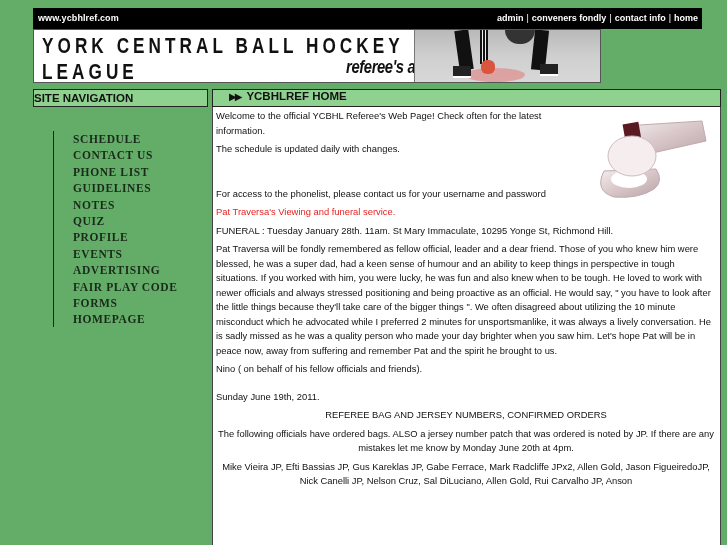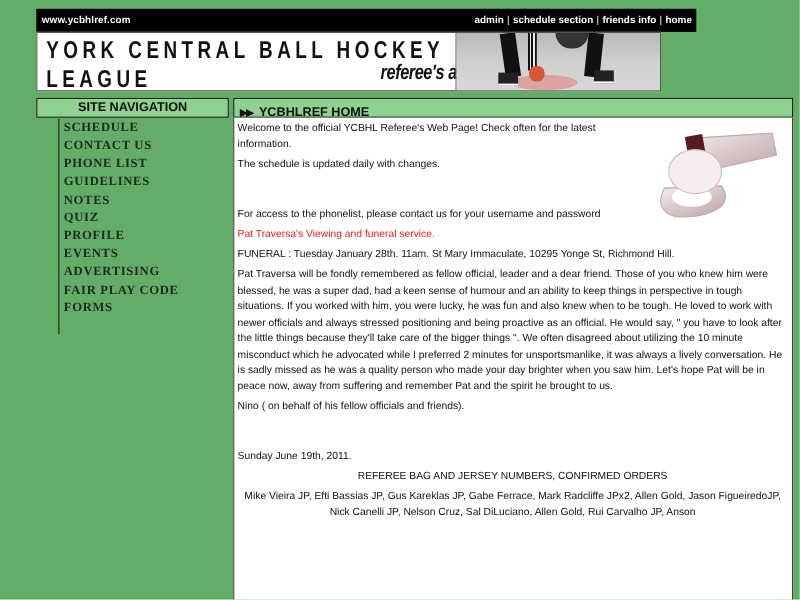--- a/index.html
+++ b/index.html
@@ -3,21 +3,21 @@
   <meta charset="utf-8">
   <style>
     html, body { margin: 0; padding: 0; }
     body {
       width: 727px; height: 545px; overflow: hidden;
       background: #63ad68;
       font-family: "Liberation Sans", "DejaVu Sans", sans-serif;
       position: relative;
     }
     .topbar {
-      position: absolute; left: 33px; top: 8px; width: 600px; height: 21px;
+      position: absolute; left: 33px; top: 8px; width: 669px; height: 21px;
       background: #000; color: #fff; font-size: 9px; font-weight: bold;
     }
     .topbar .site { position: absolute; left: 5px; top: 5px; letter-spacing: 0.1px; }
     .topbar .links { position: absolute; right: 4px; top: 5px; }
     .topbar .links a { color: #fff; text-decoration: none; }
     .topbar .links .sep { color: #fff; margin: 0 3px; font-weight: normal; }
 
     .banner {
       position: absolute; left: 33px; top: 29px; width: 568px; height: 54px;
       background: #fff; border: 1px solid #555; box-sizing: border-box;
@@ -43,36 +43,36 @@
     .photo .stripe { position: absolute; left: 65px; top: 0; width: 8px; height: 34px; background: repeating-linear-gradient(90deg,#111 0 2px,#eee 2px 3px); }
     .photo .puck { position: absolute; left: 90px; top: 0; width: 30px; height: 14px; border-radius: 0 0 15px 15px; background: #333; }
     .photo .hand { position: absolute; left: 66px; top: 30px; width: 14px; height: 14px; border-radius: 6px; background: #d9553c; }
     .photo .blood { position: absolute; left: 50px; top: 38px; width: 60px; height: 14px; border-radius: 50%; background: rgba(225,120,120,0.55); }
     .photo .skate1 { position: absolute; left: 38px; top: 36px; width: 18px; height: 10px; background: #222; border-bottom: 2px solid #fff; }
     .photo .skate2 { position: absolute; left: 125px; top: 34px; width: 18px; height: 10px; background: #222; border-bottom: 2px solid #fff; }
 
     .nav-header {
       position: absolute; left: 33px; top: 89px; width: 175px; height: 18px;
       background: #8fd18f; border: 1px solid #222; box-sizing: border-box;
-      text-align: center; font-weight: bold; font-size: 11.5px; line-height: 16px; color: #111;
+      font-weight: bold; font-size: 11.5px; line-height: 16px; color: #111;
     }
     .nav-list {
-      position: absolute; left: 53px; top: 108px; padding-left: 4px;
+      position: absolute; left: 53px; top: 131px; padding-left: 19px;
       border-left: 1px solid #222; height: 196px;
     }
     .nav-list a {
       display: block; font-family: "Liberation Serif", "DejaVu Serif", serif;
       font-weight: bold; font-size: 11.5px; letter-spacing: 0.6px;
       color: #1a2a1a; text-decoration: none; height: 16.4px; line-height: 16.4px;
     }
 
     .main-header {
       position: absolute; left: 212px; top: 89px; width: 509px; height: 18px;
       background: #8fd18f; border: 1px solid #222; box-sizing: border-box;
-      font-weight: bold; font-size: 11.5px; line-height: 24px; color: #111; padding-left: 5px;
+      font-weight: bold; font-size: 11.5px; line-height: 13px; color: #111; padding-left: 16px;
     }
     .main-header .ff { font-size: 10px; margin-right: 3px; letter-spacing: -2px; }
 
     .content {
       position: absolute; left: 212px; top: 107px; width: 509px; height: 450px;
       background: #fff; border-left: 1px solid #444; border-right: 1px solid #444;
       box-sizing: border-box; font-size: 9.4px; color: #111; line-height: 14.5px;
       padding: 2px 4px 0 3px; overflow: hidden;
     }
     .content p { margin: 0 0 4px 0; }
@@ -82,21 +82,21 @@
     .whistle {
       position: absolute; right: 6px; top: 4px; width: 130px; height: 88px;
     }
   </style>
 </head>
 <body>
 
 <div class="topbar">
   <span class="site">www.ycbhlref.com</span>
   <span class="links">
-    <a href="#">admin</a><span class="sep">|</span><a href="#">schedule section</a><span class="sep">|</span><a href="#">friends info</a><span class="sep">|</span><a href="#">home</a>
+    <a href="#">admin</a><span class="sep">|</span><a href="#">conveners fondly</a><span class="sep">|</span><a href="#">contact info</a><span class="sep">|</span><a href="#">home</a>
   </span>
 </div>
 
 <div class="banner">
   <div class="title">YORK CENTRAL BALL HOCKEY LEAGUE</div>
   <div class="subtitle">referee's association</div>
   <div class="photo">
     <div class="blood"></div>
     <div class="leg1"></div>
     <div class="stripe"></div>
@@ -115,20 +115,21 @@
   <a href="#">CONTACT US</a>
   <a href="#">PHONE LIST</a>
   <a href="#">GUIDELINES</a>
   <a href="#">NOTES</a>
   <a href="#">QUIZ</a>
   <a href="#">PROFILE</a>
   <a href="#">EVENTS</a>
   <a href="#">ADVERTISING</a>
   <a href="#">FAIR PLAY CODE</a>
   <a href="#">FORMS</a>
+  <a href="#">HOMEPAGE</a>
 </nav>
 
 <div class="main-header">
   <span class="ff">▶▶</span>
   <span>YCBHLREF HOME</span>
 </div>
 
 <div class="content">
   <svg class="whistle" viewBox="0 0 130 88">
     <defs>
@@ -145,16 +146,17 @@
     <ellipse cx="48" cy="45" rx="24" ry="20" fill="#f6eeee" stroke="#cdbcc0"></ellipse>
   </svg>
 
   <p class="narrow"> Welcome to the official YCBHL Referee's Web Page! Check often for the latest information.</p>
   <p class="narrow">The schedule is updated daily with changes.</p>
   <p class="narrow" style="margin-top:30px">For access to the phonelist, please contact us for your username and password</p>
   <p class="red">Pat Traversa's Viewing and funeral service.</p>
   <p>FUNERAL : Tuesday January 28th. 11am. St Mary Immaculate, 10295 Yonge St, Richmond Hill.</p>
   <p>Pat Traversa will be fondly remembered as fellow official, leader and a dear friend. Those of you who knew him were blessed, he was a super dad,  had a keen sense of humour and an ability to keep things in perspective in tough situations. If you worked with him, you were lucky, he was fun and also knew when to be tough. He loved to work with newer officials and always stressed positioning and being proactive as an official. He would say, " you have to look after the little things because they'll take care of the bigger things ". We often disagreed about utilizing the 10 minute misconduct which he advocated while I preferred 2 minutes for unsportsmanlike, it was always a lively conversation. He is sadly missed as he was a quality person who made your day brighter when you saw him. Let's hope Pat will be in peace now, away from suffering and remember Pat and the spirit he brought  to us.</p>
   <p>Nino ( on behalf of his fellow officials and friends).</p>
-  <p style="margin-top:30px">Sunday June 19th, 2011.</p>
+  <p style="margin-top:13px">Sunday June 19th, 2011.</p>
   <p class="center">REFEREE BAG AND JERSEY NUMBERS, CONFIRMED ORDERS</p>
+  <p class="center">The following officials have ordered bags. ALSO a jersey number patch that was ordered is noted  by JP. If there are any mistakes let me know by Monday June 20th at 4pm.</p>
   <p class="center">Mike Vieira JP,  Efti Bassias JP,  Gus  Kareklas JP,  Gabe Ferrace,  Mark Radcliffe JPx2, Allen Gold, Jason FigueiredoJP,  Nick Canelli JP,  Nelson Cruz,  Sal DiLuciano,  Allen Gold,  Rui Carvalho JP,  Anson</p>
 </div>
 
 </body></html>

